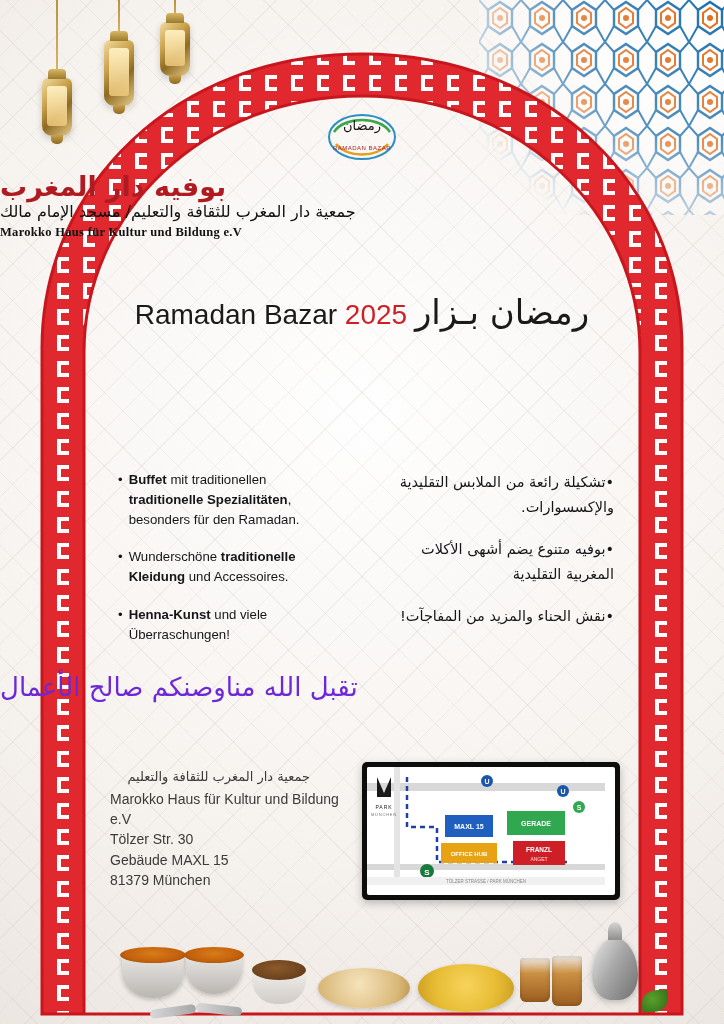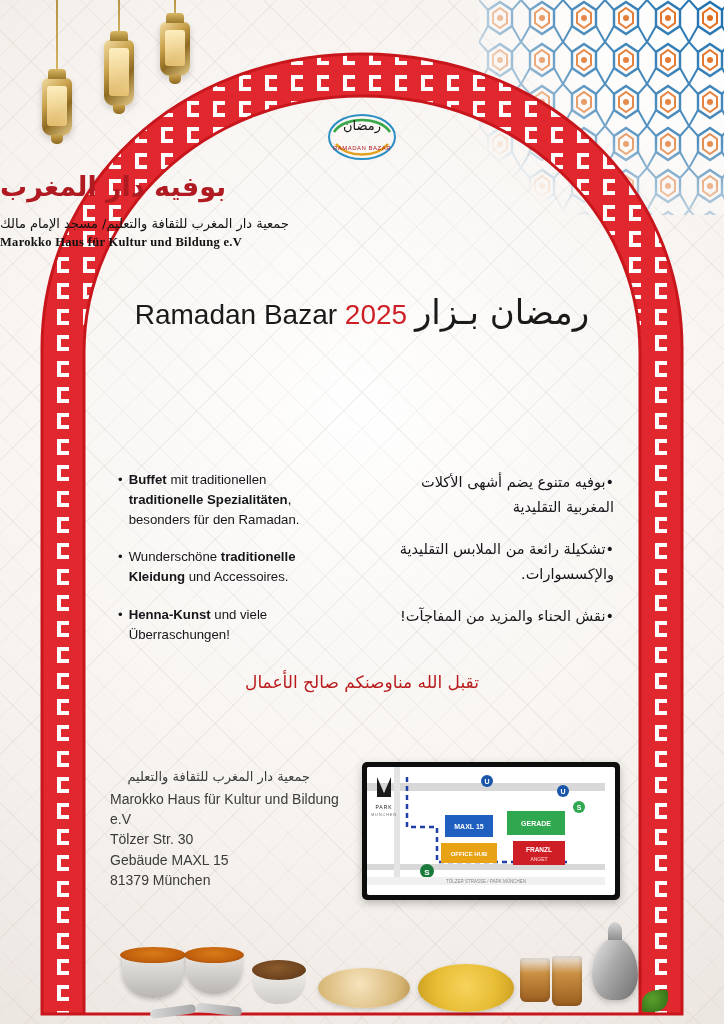--- a/index.html
+++ b/index.html
@@ -113,23 +113,23 @@
   .logo-arabic-big {
     font-family: "DejaVu Sans", sans-serif;
     font-size: 27px;
     font-weight: bold;
     color: #b01b22;
     line-height: 1.1;
     letter-spacing: -1px;
   }
   .logo-arabic-sub {
     font-family: "DejaVu Sans", sans-serif;
-    font-size: 13px;
+    font-size: 16px;
     color: #111;
-    margin-top: 14px;
+    margin-top: 0;
   }
   .logo-latin {
     font-family: "Liberation Serif", serif;
     font-size: 12.5px;
     font-weight: bold;
     color: #111;
     margin-top: 4px;
     letter-spacing: 0.3px;
   }
 
@@ -198,24 +198,24 @@
     color: #16161a;
     line-height: 1.75;
   }
   .col-ar .item { margin-bottom: 16px; }
 
   
   .blessing {
     position: absolute;
     top: 672px;
     left: 0; right: 0;
-    text-align: center;
-    font-family: "DejaVu Sans", sans-serif;
-    font-size: 17px;
-    color: #b91c1c;
+    text-align: left;
+    font-family: "DejaVu Sans", sans-serif;
+    font-size: 26px;
+    color: #6d28d9;
     letter-spacing: -1px;
   }
 
   
   .address {
     position: absolute;
     left: 110px;
     top: 768px;
     width: 250px;
     color: #3b3b3b;
@@ -455,22 +455,22 @@
         </div>
         <div class="item">
           <span class="dot">•</span>
           <span>
             <b>Henna-Kunst</b><span> und viele Überraschungen!</span>
           </span>
         </div>
       </div>
 
       <div class="col-ar">
+        <div class="item">•تشكيلة رائعة من الملابس التقليدية والإكسسوارات.</div>
         <div class="item">•بوفيه متنوع يضم أشهى الأكلات المغربية التقليدية</div>
-        <div class="item">•تشكيلة رائعة من الملابس التقليدية والإكسسوارات.</div>
         <div class="item">•نقش الحناء والمزيد من المفاجآت!</div>
       </div>
 
     </div>
 
     <div class="blessing">تقبل الله مناوصنكم صالح الأعمال</div>
 
     <div class="address">
       <div class="ar">جمعية دار المغرب للثقافة والتعليم</div>
       <div>Marokko Haus für Kultur und Bildung e.V</div>

